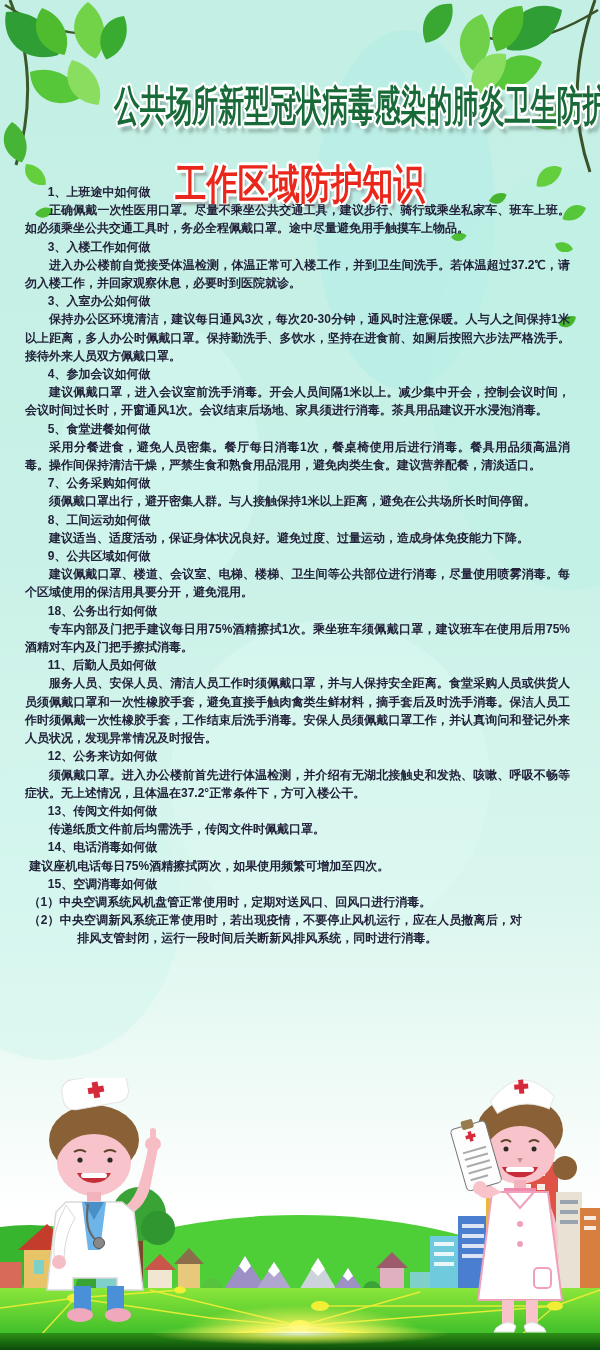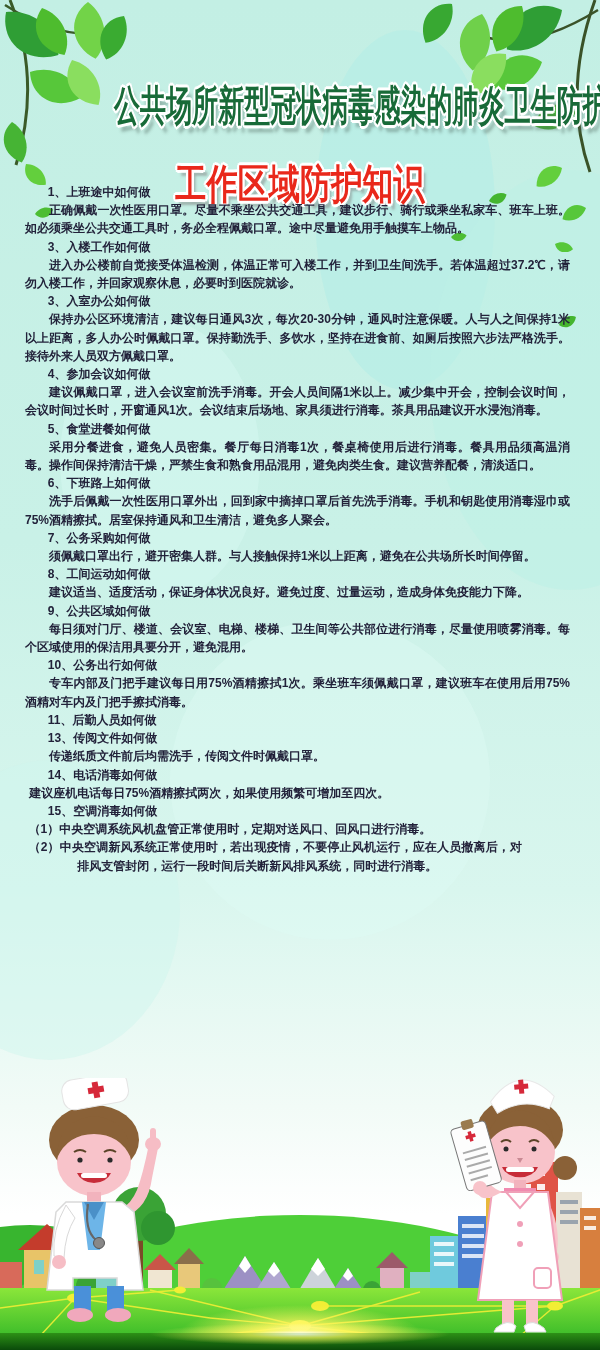--- a/index.html
+++ b/index.html
@@ -368,41 +368,42 @@
         </section>
         <section>
           <p class="sec-head">4、参加会议如何做</p>
           <p class="sec-body">建议佩戴口罩，进入会议室前洗手消毒。开会人员间隔1米以上。减少集中开会，控制会议时间，会议时间过长时，开窗通风1次。会议结束后场地、家具须进行消毒。茶具用品建议开水浸泡消毒。</p>
         </section>
         <section>
           <p class="sec-head">5、食堂进餐如何做</p>
           <p class="sec-body">采用分餐进食，避免人员密集。餐厅每日消毒1次，餐桌椅使用后进行消毒。餐具用品须高温消毒。操作间保持清洁干燥，严禁生食和熟食用品混用，避免肉类生食。建议营养配餐，清淡适口。</p>
         </section>
         <section>
-          <p class="sec-head">6、下班路上如何做</p>
-          <p class="sec-body">洗手后佩戴一次性医用口罩外出，回到家中摘掉口罩后首先洗手消毒。手机和钥匙使用消毒湿巾或75%酒精擦拭。居室保持通风和卫生清洁，避免多人聚会。</p>
-        </section>
-        <section>
           <p class="sec-head">7、公务采购如何做</p>
           <p class="sec-body">须佩戴口罩出行，避开密集人群。与人接触保持1米以上距离，避免在公共场所长时间停留。</p>
         </section>
         <section>
           <p class="sec-head">8、工间运动如何做</p>
           <p class="sec-body">建议适当、适度活动，保证身体状况良好。避免过度、过量运动，造成身体免疫能力下降。</p>
         </section>
         <section>
           <p class="sec-head">9、公共区域如何做</p>
-          <p class="sec-body">每日须对门厅、楼道、会议室、电梯、楼梯、卫生间等公共部位进行消毒，尽量使用喷雾消毒。每个区域使用的保洁用具要分开，避免混用。</p>
-        </section>
-        <section>
-          <p class="sec-head">10、公务出行如何做</p>
+          <p class="sec-body">建议佩戴口罩、楼道、会议室、电梯、楼梯、卫生间等公共部位进行消毒，尽量使用喷雾消毒。每个区域使用的保洁用具要分开，避免混用。</p>
+        </section>
+        <section>
+          <p class="sec-head">18、公务出行如何做</p>
           <p class="sec-body">专车内部及门把手建议每日用75%酒精擦拭1次。乘坐班车须佩戴口罩，建议班车在使用后用75%酒精对车内及门把手擦拭消毒。</p>
         </section>
         <section>
           <p class="sec-head">11、后勤人员如何做</p>
+          <p class="sec-body">服务人员、安保人员、清洁人员工作时须佩戴口罩，并与人保持安全距离。食堂采购人员或供货人员须佩戴口罩和一次性橡胶手套，避免直接手触肉禽类生鲜材料，摘手套后及时洗手消毒。保洁人员工作时须佩戴一次性橡胶手套，工作结束后洗手消毒。安保人员须佩戴口罩工作，并认真询问和登记外来人员状况，发现异常情况及时报告。</p>
+        </section>
+        <section>
+          <p class="sec-head">12、公务来访如何做</p>
+          <p class="sec-body">须佩戴口罩。进入办公楼前首先进行体温检测，并介绍有无湖北接触史和发热、咳嗽、呼吸不畅等症状。无上述情况，且体温在37.2°正常条件下，方可入楼公干。</p>
         </section>
         <section>
           <p class="sec-head">13、传阅文件如何做</p>
           <p class="sec-body">传递纸质文件前后均需洗手，传阅文件时佩戴口罩。</p>
         </section>
         <section>
           <p class="sec-head">14、电话消毒如何做</p>
           <p class="sec-body flush">建议座机电话每日75%酒精擦拭两次，如果使用频繁可增加至四次。</p>
         </section>
         <section>

